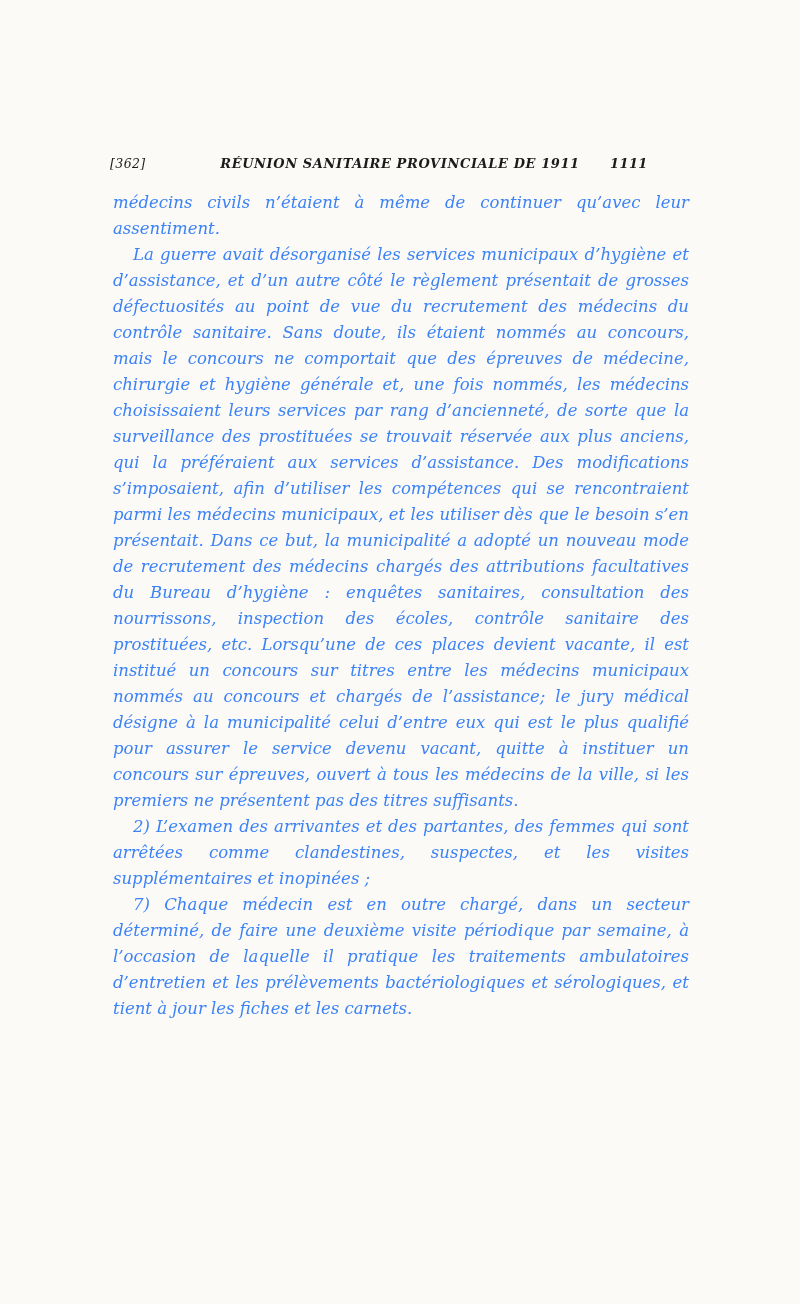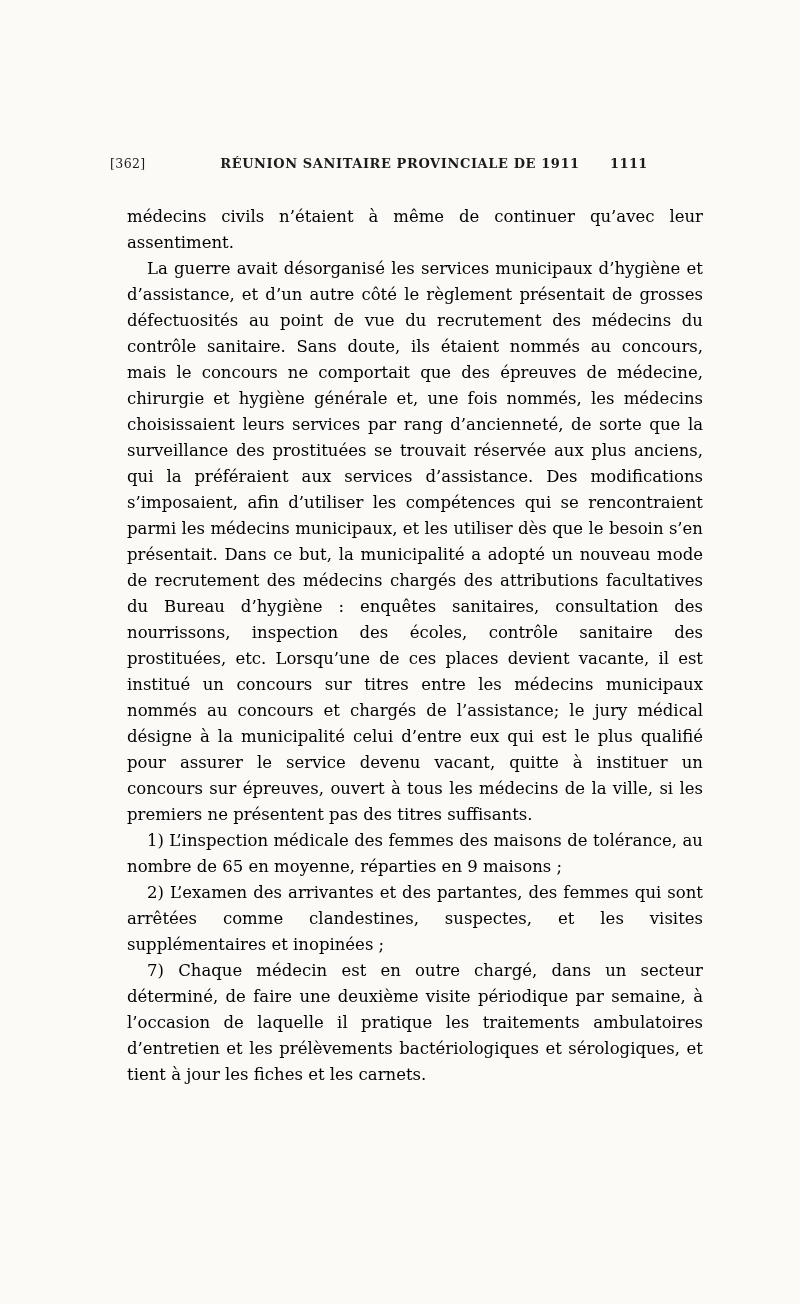--- a/index.html
+++ b/index.html
@@ -1,15 +1,15 @@
 <!DOCTYPE html>
 <html lang="fr"><head>
 <meta charset="utf-8">
 <style>
-  * { margin: 0; padding: 0; box-sizing: border-box; }
+  * { margin: 0; padding: 0; box-sizing: border-box; font-style: italic; }
   html, body {
     background: #f4f3f0;
   }
   .page {
     position: relative;
     width: 800px;
     height: 1304px;
     margin: 0 auto;
     background: #fbfaf7;
     color: #1c1c1c;
@@ -39,43 +39,41 @@
     flex: 1;
     text-align: center;
     letter-spacing: 0.6px;
   }
   .running-header .pageno {
     width: 80px;
   }
   .body-text {
     position: absolute;
     top: 190px;
-    left: 127px;
+    left: 113px;
     width: 576px;
     font-size: 16.5px;
     line-height: 26px;
     text-align: justify;
-    color: #000000;
-    margin-top: 14px;
+    color: #3b82f6;
   }
   .para { text-indent: 0; margin: 0; }
   .para.indent { text-indent: 20px; }
 </style>
 </head>
 <body>
 
 <div class="page">
 
   <div class="running-header">
     <span class="ref">[362]</span>
     <span class="title">RÉUNION SANITAIRE PROVINCIALE DE 1911</span>
     <span class="pageno">1111</span>
   </div>
 
   <div class="body-text">
     <p class="para">médecins civils n’étaient à même de continuer qu’avec leur assentiment.</p>
     <p class="para indent">La guerre avait désorganisé les services municipaux d’hygiène et d’assistance, et d’un autre côté le règlement présentait de grosses défectuosités au point de vue du recrutement des médecins du contrôle sanitaire. Sans doute, ils étaient nommés au concours, mais le concours ne comportait que des épreuves de médecine, chirurgie et hygiène générale et, une fois nommés, les médecins choisissaient leurs services par rang d’ancienneté, de sorte que la surveillance des prostituées se trouvait réservée aux plus anciens, qui la préféraient aux services d’assistance. Des modifications s’imposaient, afin d’utiliser les compétences qui se rencontraient parmi les médecins municipaux, et les utiliser dès que le besoin s’en présentait. Dans ce but, la municipalité a adopté un nouveau mode de recrutement des médecins chargés des attributions facultatives du Bureau d’hygiène : enquêtes sanitaires, consultation des nourrissons, inspection des écoles, contrôle sanitaire des prostituées, etc. Lorsqu’une de ces places devient vacante, il est institué un concours sur titres entre les médecins municipaux nommés au concours et chargés de l’assistance; le jury médical désigne à la municipalité celui d’entre eux qui est le plus qualifié pour assurer le service devenu vacant, quitte à instituer un concours sur épreuves, ouvert à tous les médecins de la ville, si les premiers ne présentent pas des titres suffisants.</p>
-    <p class="para indent">1) L’inspection médicale des femmes des maisons de tolérance, au nombre de 65 en moyenne, réparties en 9 maisons ;</p>
     <p class="para indent">2) L’examen des arrivantes et des partantes, des femmes qui sont arrêtées comme clandestines, suspectes, et les visites supplémentaires et inopinées ;</p>
     <p class="para indent">7) Chaque médecin est en outre chargé, dans un secteur déterminé, de faire une deuxième visite périodique par semaine, à l’occasion de laquelle il pratique les traitements ambulatoires d’entretien et les prélèvements bactériologiques et sérologiques, et tient à jour les fiches et les carnets.</p>
   </div>
 
 </div>
 
 </body></html>

